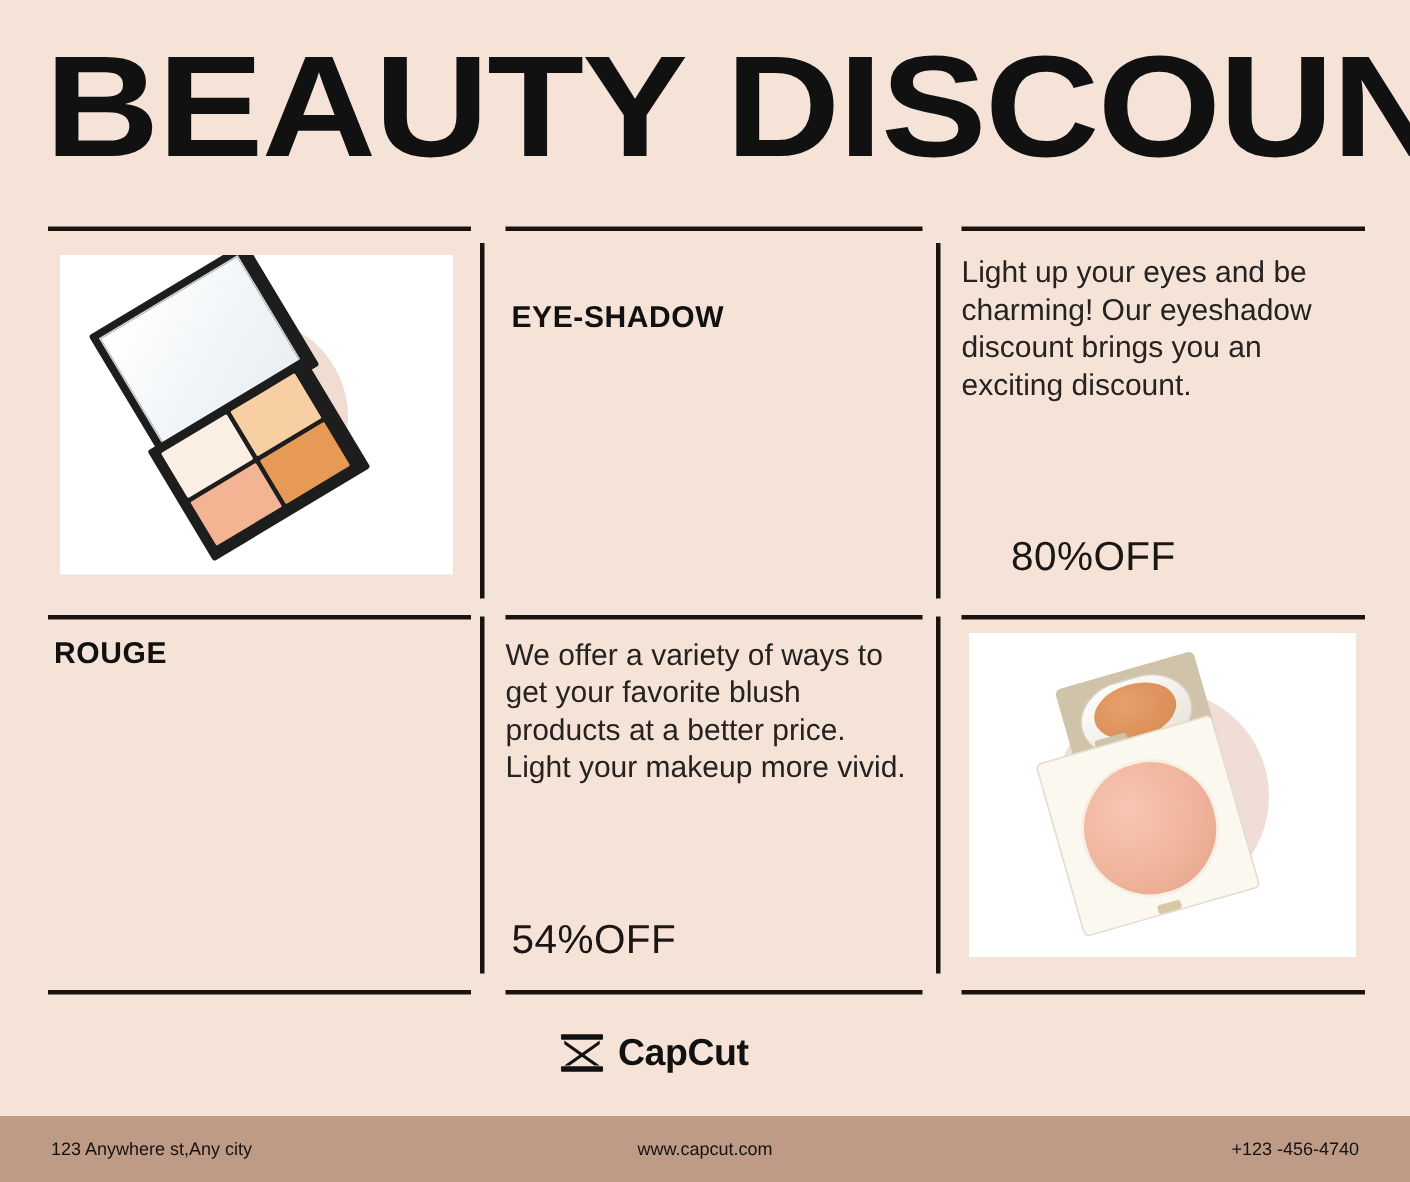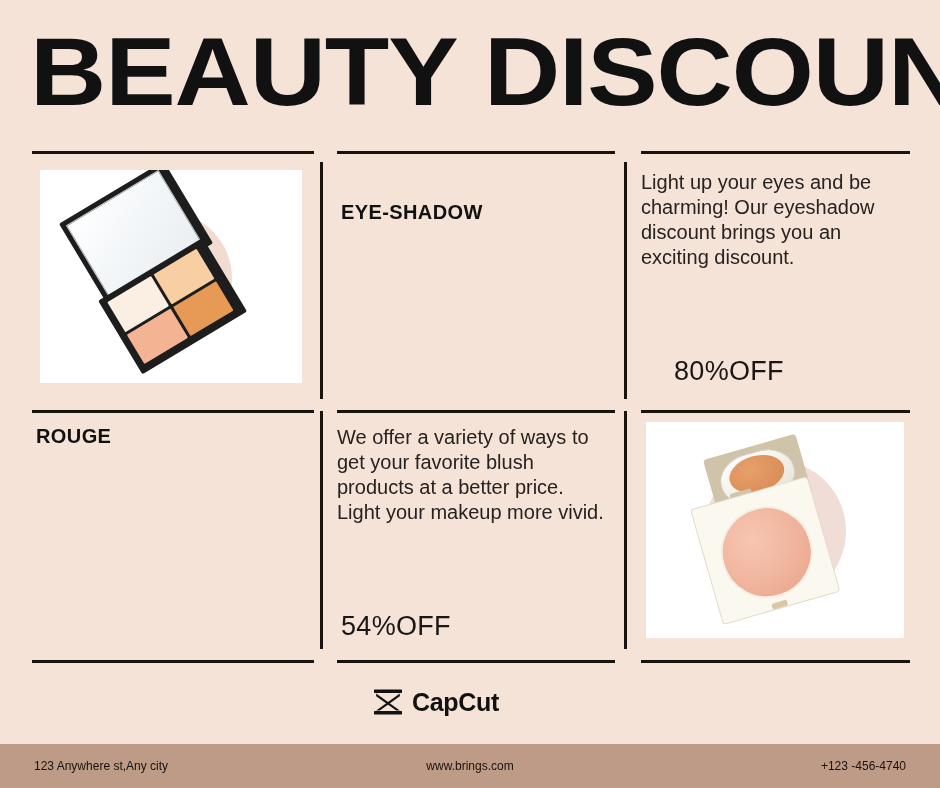--- a/index.html
+++ b/index.html
@@ -312,15 +312,15 @@
     <rect x="1" y="0.5" width="28" height="3.6" rx="0.6" fill="#111111"></rect>
     <rect x="1" y="21.9" width="28" height="3.6" rx="0.6" fill="#111111"></rect>
     <path d="M3.2 4.6 L26.8 21.4 L23.2 21.4 L3.2 7.2 Z" fill="#111111"></path>
     <path d="M26.8 4.6 L3.2 21.4 L6.8 21.4 L26.8 7.2 Z" fill="#111111"></path>
   </svg>
   <span class="logo-text">CapCut</span>
 </div>
 
 <div class="footer">
   <span class="footer-item footer-address">123 Anywhere st,Any city</span>
-  <span class="footer-item footer-website">www.brings.com</span>
+  <span class="footer-item footer-website">www.capcut.com</span>
   <span class="footer-item footer-phone">+123 -456-4740</span>
 </div>
 
 </body></html>

